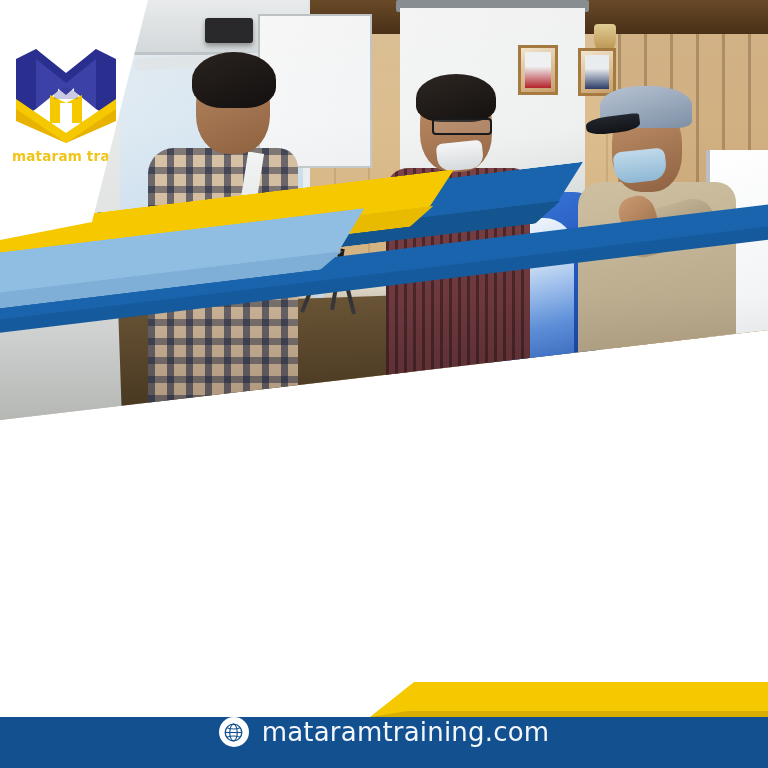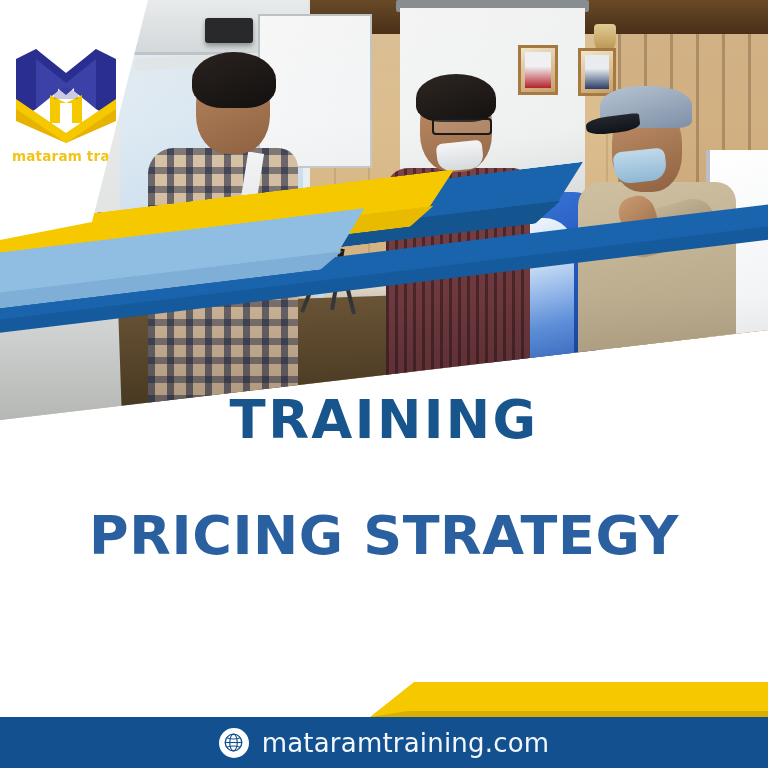--- a/index.html
+++ b/index.html
@@ -396,21 +396,21 @@
     background: #d9ae00;
     clip-path: polygon(38px 0, 398px 0, 398px 6px, 0 6px);
   }
 
   
   .footer {
     position: absolute; left: 0; bottom: 0;
     width: 768px; height: 51px;
     background: #12508f;
     display: flex;
-    align-items: center;
+    align-items: flex-start;
     justify-content: center;
     margin-top: 40px;
   }
   .footer-inner {
     display: flex; align-items: center; gap: 13px;
   }
   .globe-icon {
     width: 30px; height: 30px;
     border-radius: 50%;
     background: #ffffff;
@@ -509,24 +509,20 @@
         <polygon points="2,60 52,94 102,60 102,74 52,96 2,74" fill="#e8b300"></polygon>
         <polygon points="2,52 52,86 102,52 102,62 52,96 2,62" fill="#f5c800"></polygon>
 
         <polygon points="36,48 36,76 46,76 46,56 58,56 58,76 68,76 68,48 52,56" fill="#f5c800"></polygon>
         <polygon points="40,46 40,52 64,52 64,46 52,40" fill="#2a2f8f" opacity="0.25"></polygon>
       </svg>
     </div>
     <div class="logo-text">mataram training</div>
   </div>
 
-  <div class="titles">
-    <div class="title-main">TRAINING</div>
-    <div class="title-sub">PRICING STRATEGY</div>
-  </div>
 
   <div class="accent-yellow"></div>
   <div class="accent-yellow-shade"></div>
 
   <div class="footer">
     <div class="footer-inner">
       <span class="globe-icon">
         <svg viewBox="0 0 24 24" width="21" height="21" aria-hidden="true">
           <circle cx="12" cy="12" r="9.5" fill="none" stroke="#12508f" stroke-width="1.5"></circle>
           <ellipse cx="12" cy="12" rx="4.3" ry="9.5" fill="none" stroke="#12508f" stroke-width="1.3"></ellipse>

